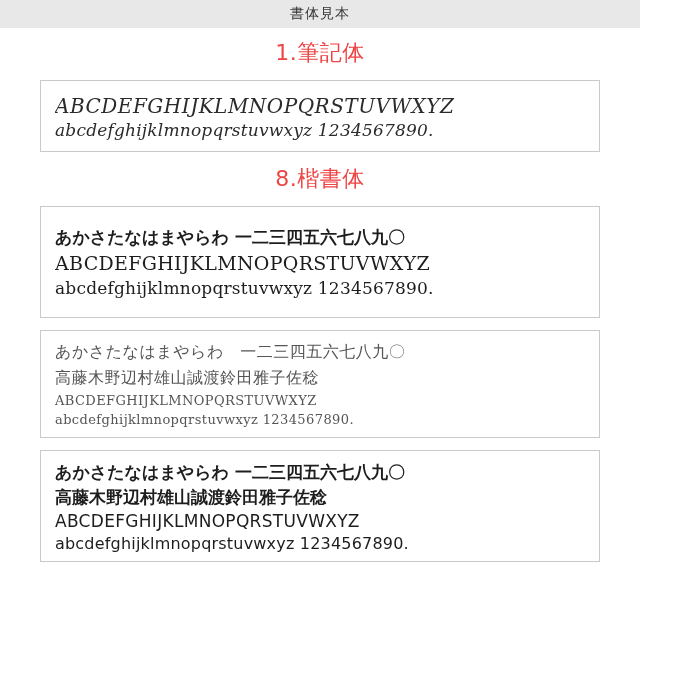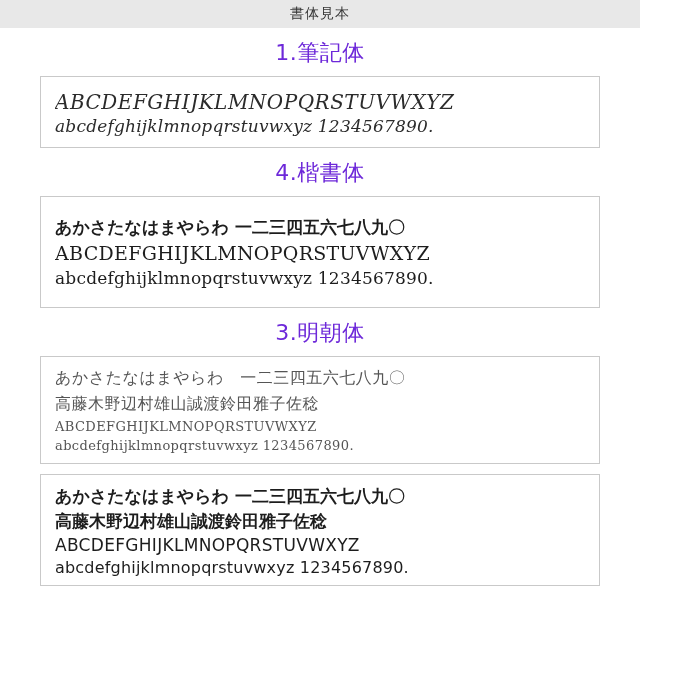--- a/index.html
+++ b/index.html
@@ -36,30 +36,30 @@
   }
   .sections {
     padding: 0 0 0 0;
   }
   .section {
     margin-top: 10px;
   }
   .section-title {
     text-align: center;
     font-size: 22px;
-    color: #6d28d9;
+    color: #ef4444;
     font-family: "DejaVu Sans", sans-serif;
     font-weight: 400;
     letter-spacing: 0.5px;
     margin-bottom: 8px;
   }
   .sample-box {
     border: 1px solid #c9c9c9;
     background: #ffffff;
-    margin: 0 auto;
+    margin: 12px auto;
     width: 560px;
     box-sizing: border-box;
     padding: 10px 14px;
     display: flex;
     flex-direction: column;
     justify-content: center;
   }
   .line {
     white-space: nowrap;
     overflow: hidden;
@@ -167,30 +167,29 @@
 
     <div class="section">
       <div class="section-title">1.筆記体</div>
       <div class="sample-box box-script">
         <div class="line line1">ABCDEFGHIJKLMNOPQRSTUVWXYZ</div>
         <div class="line line2">abcdefghijklmnopqrstuvwxyz 1234567890.</div>
       </div>
     </div>
 
     <div class="section">
-      <div class="section-title">4.楷書体</div>
+      <div class="section-title">8.楷書体</div>
       <div class="sample-box box-kaisho">
         <div class="line jp">あかさたなはまやらわ 一二三四五六七八九〇</div>
         <div class="line lat1">ABCDEFGHIJKLMNOPQRSTUVWXYZ</div>
         <div class="line lat2">abcdefghijklmnopqrstuvwxyz 1234567890.</div>
       </div>
     </div>
 
     <div class="section">
-      <div class="section-title">3.明朝体</div>
       <div class="sample-box box-mincho">
         <div class="line jp">あかさたなはまやらわ　一二三四五六七八九〇</div>
         <div class="line jp">高藤木野辺村雄山誠渡鈴田雅子佐稔</div>
         <div class="line lat1">ABCDEFGHIJKLMNOPQRSTUVWXYZ</div>
         <div class="line lat2">abcdefghijklmnopqrstuvwxyz 1234567890.</div>
       </div>
     </div>
 
     <div class="section">
       <div class="sample-box box-maru">

